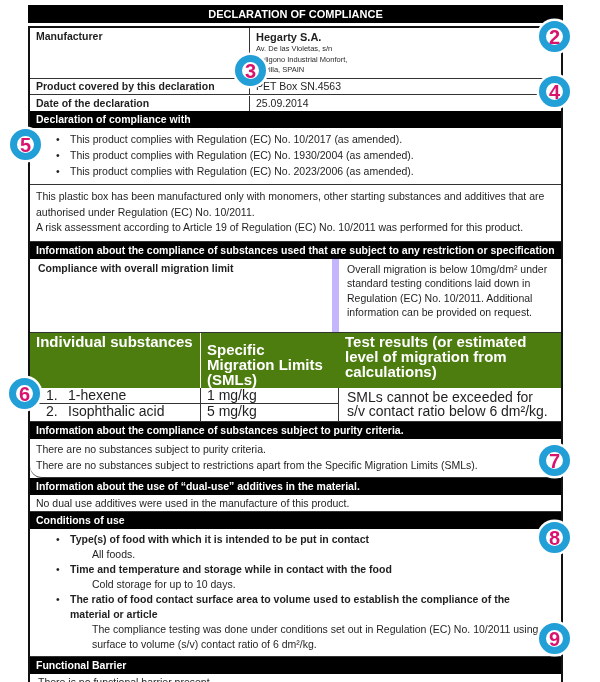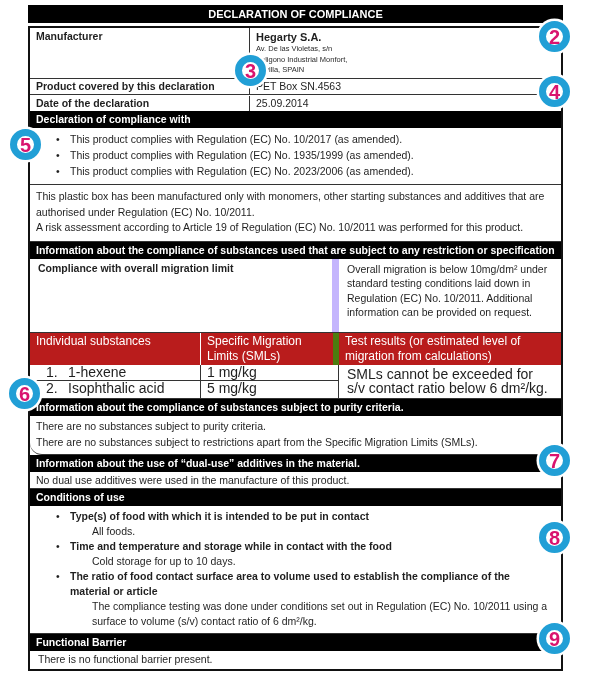--- a/index.html
+++ b/index.html
@@ -52,24 +52,24 @@
   .dot { width: 14px; margin-left: 26px; flex: none; text-align: left; }
   .para-block { border-bottom: 1px solid #333; padding: 4px 6px 5px 6px; font-size: 10.5px; line-height: 15.5px; }
 
   .bar.two-line { line-height: 15px; padding: 1px 6px; }
 
   .migration-row { min-height: 74px; }
   .mig-left { width: 309px; border-right: 7px solid #c4b5fd; flex: none; padding: 3px 8px; }
   .mig-right { flex: 1; padding: 3px 8px; line-height: 14.5px; }
 
   
-  .subst-header { display: flex; background: #b91c1c; color: #fff; font-weight: normal; font-size: 12px; line-height: 15px; }
+  .subst-header { display: flex; background: #4d7c0f; color: #fff; font-weight: bold; font-size: 15px; line-height: 15px; }
   .sh { padding: 1px 6px; }
   .sh1 { width: 171px; flex: none; border-right: 1px solid #fff; }
-  .sh2 { width: 138px; flex: none; border-right: 6px solid #4d7c0f; }
+  .sh2 { width: 138px; flex: none; border-right: 6px solid #4d7c0f; margin-top: 8px; }
   .sh3 { flex: 1; }
   .subst-body { display: flex; font-size: 14px; }
   .subst-left { width: 309px; flex: none; }
   .subst-row { display: flex; height: 16px; border-bottom: 1px solid #333; }
   .subst-row.last { border-bottom: none; height: 17px; }
   .sc-name { width: 171px; flex: none; border-right: 1px solid #333; line-height: 15px; }
   .sc-name .num { display: inline-block; margin-left: 16px; width: 22px; }
   .sc-sml { width: 138px; flex: none; border-right: 1px solid #333; line-height: 15px; padding-left: 6px; }
   .subst-results { flex: 1; padding: 2px 8px; line-height: 14.5px; }
   .subst-wrap { border-bottom: 1px solid #333; }
@@ -139,21 +139,21 @@
     </div>
 
     <div class="bar">Declaration of compliance with</div>
     <div class="bullets">
       <div class="bullet-line">
         <span class="dot">•</span>
         <span>This product complies with Regulation (EC) No. 10/2017 (as amended).</span>
       </div>
       <div class="bullet-line">
         <span class="dot">•</span>
-        <span>This product complies with Regulation (EC) No. 1935/1999 (as amended).</span>
+        <span>This product complies with Regulation (EC) No. 1930/2004 (as amended).</span>
       </div>
       <div class="bullet-line">
         <span class="dot">•</span>
         <span>This product complies with Regulation (EC) No. 2023/2006 (as amended).</span>
       </div>
     </div>
     <div class="para-block">
       <div>This plastic box has been manufactured only with monomers, other starting substances and additives that are authorised under Regulation (EC) No. 10/2011.</div>
       <div>A risk assessment according to Article 19 of Regulation (EC) No. 10/2011 was performed for this product.</div>
     </div>

